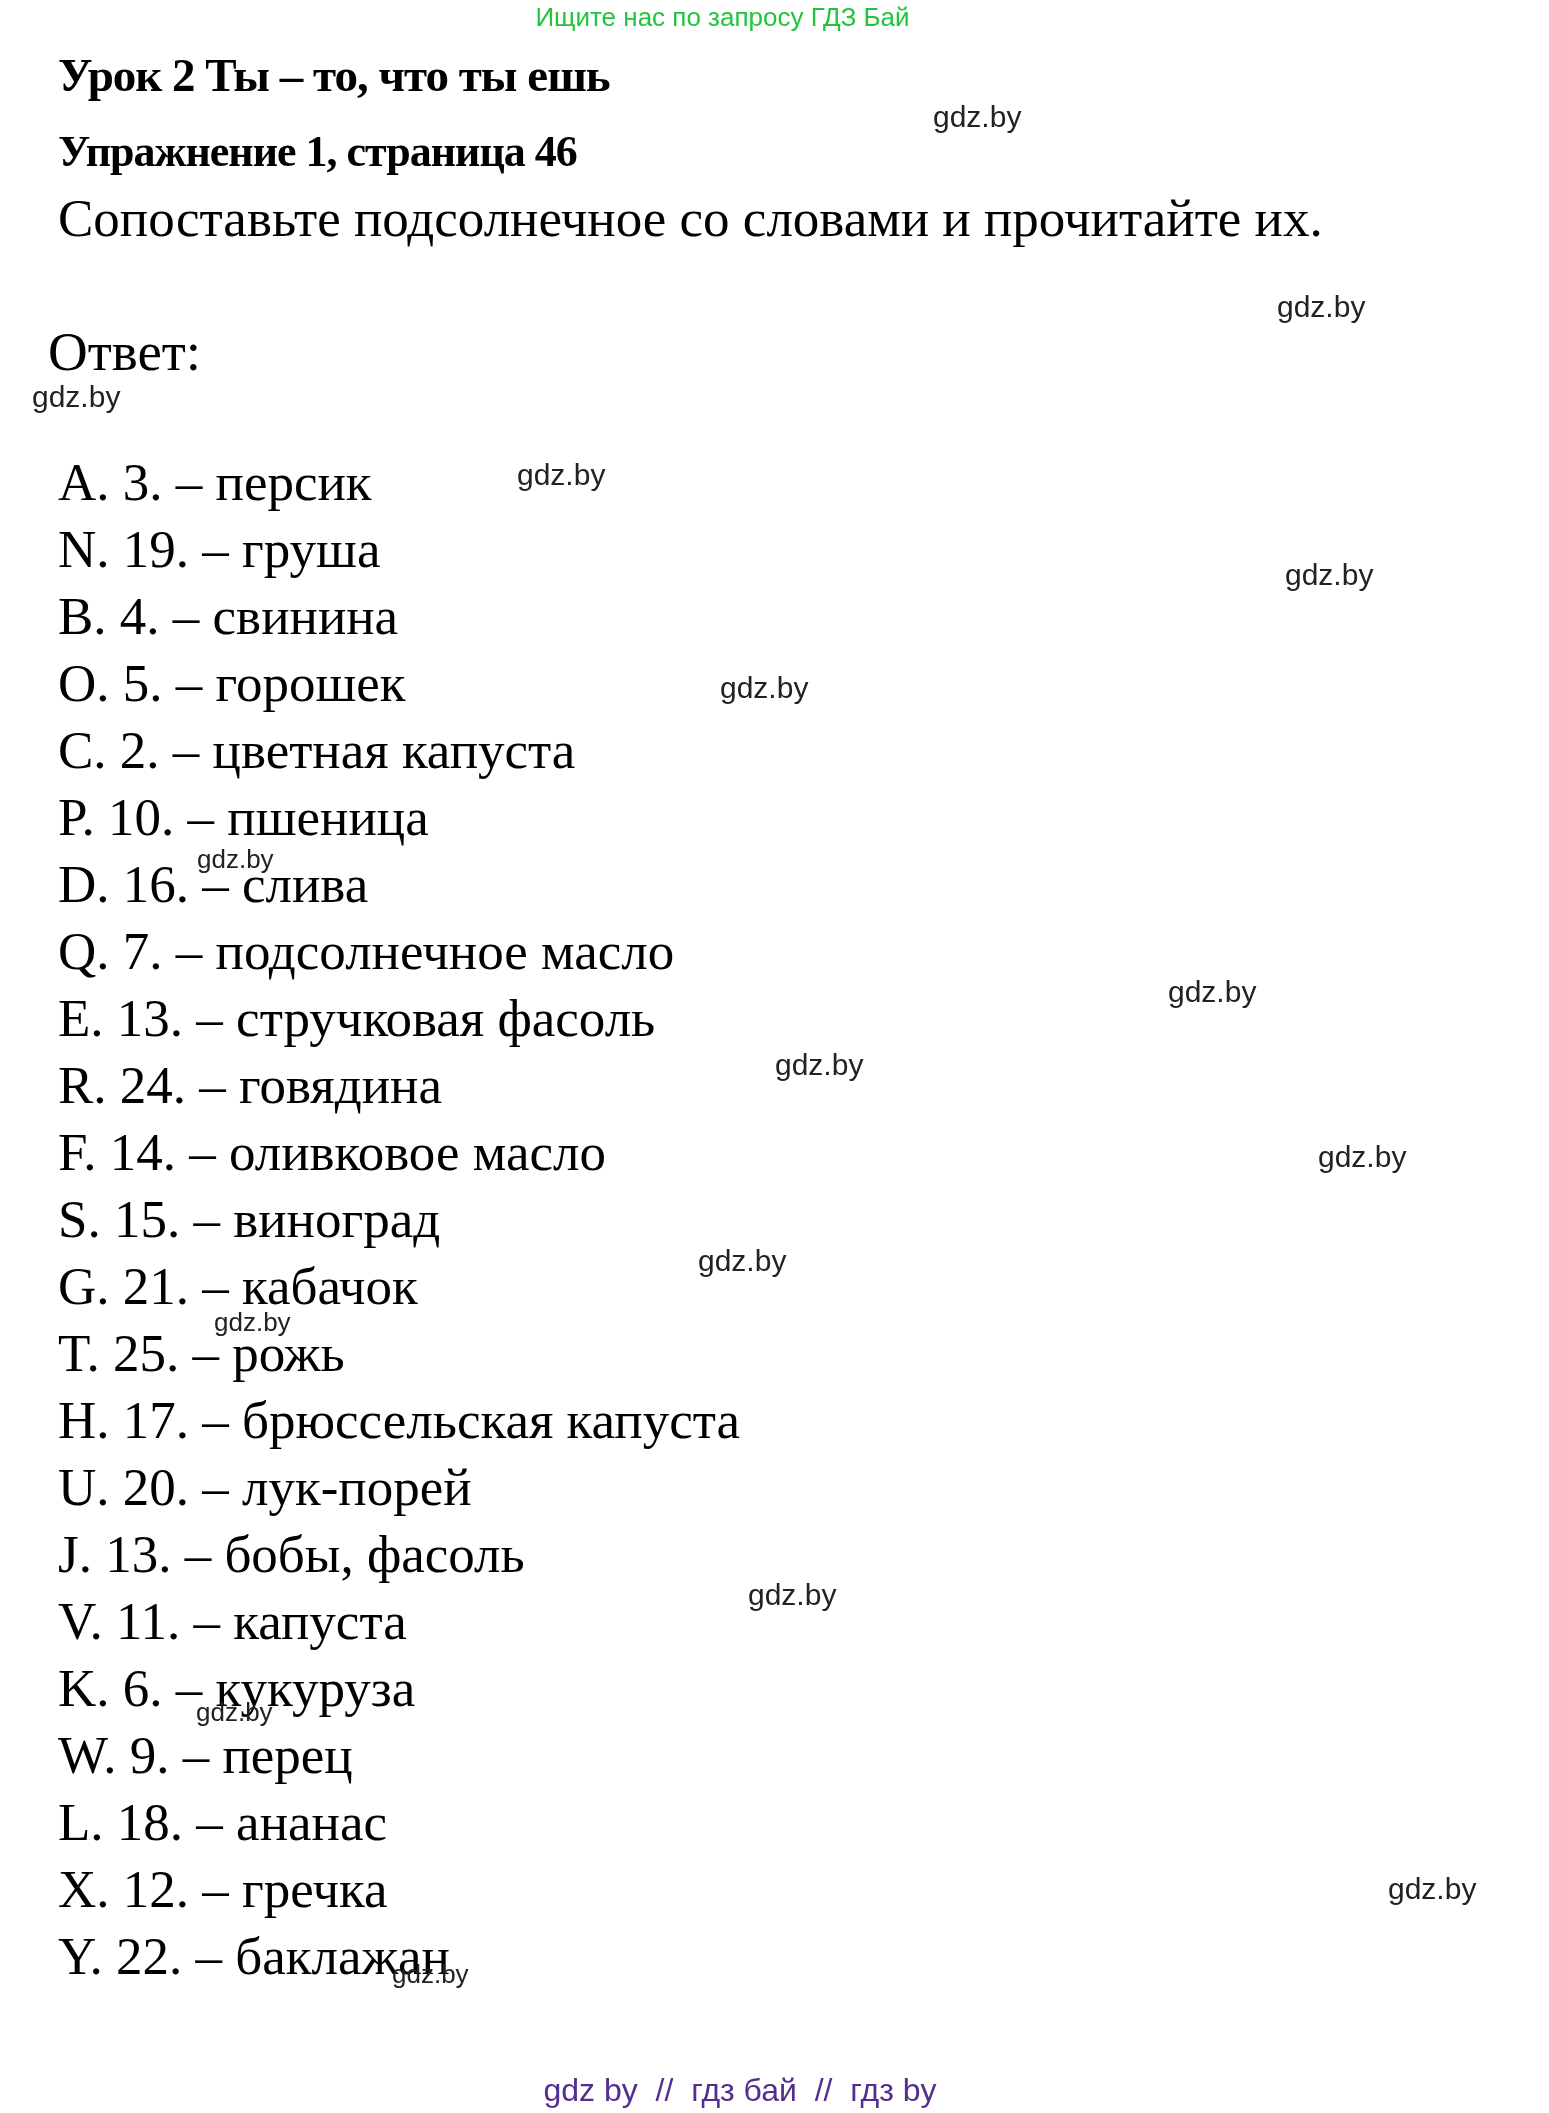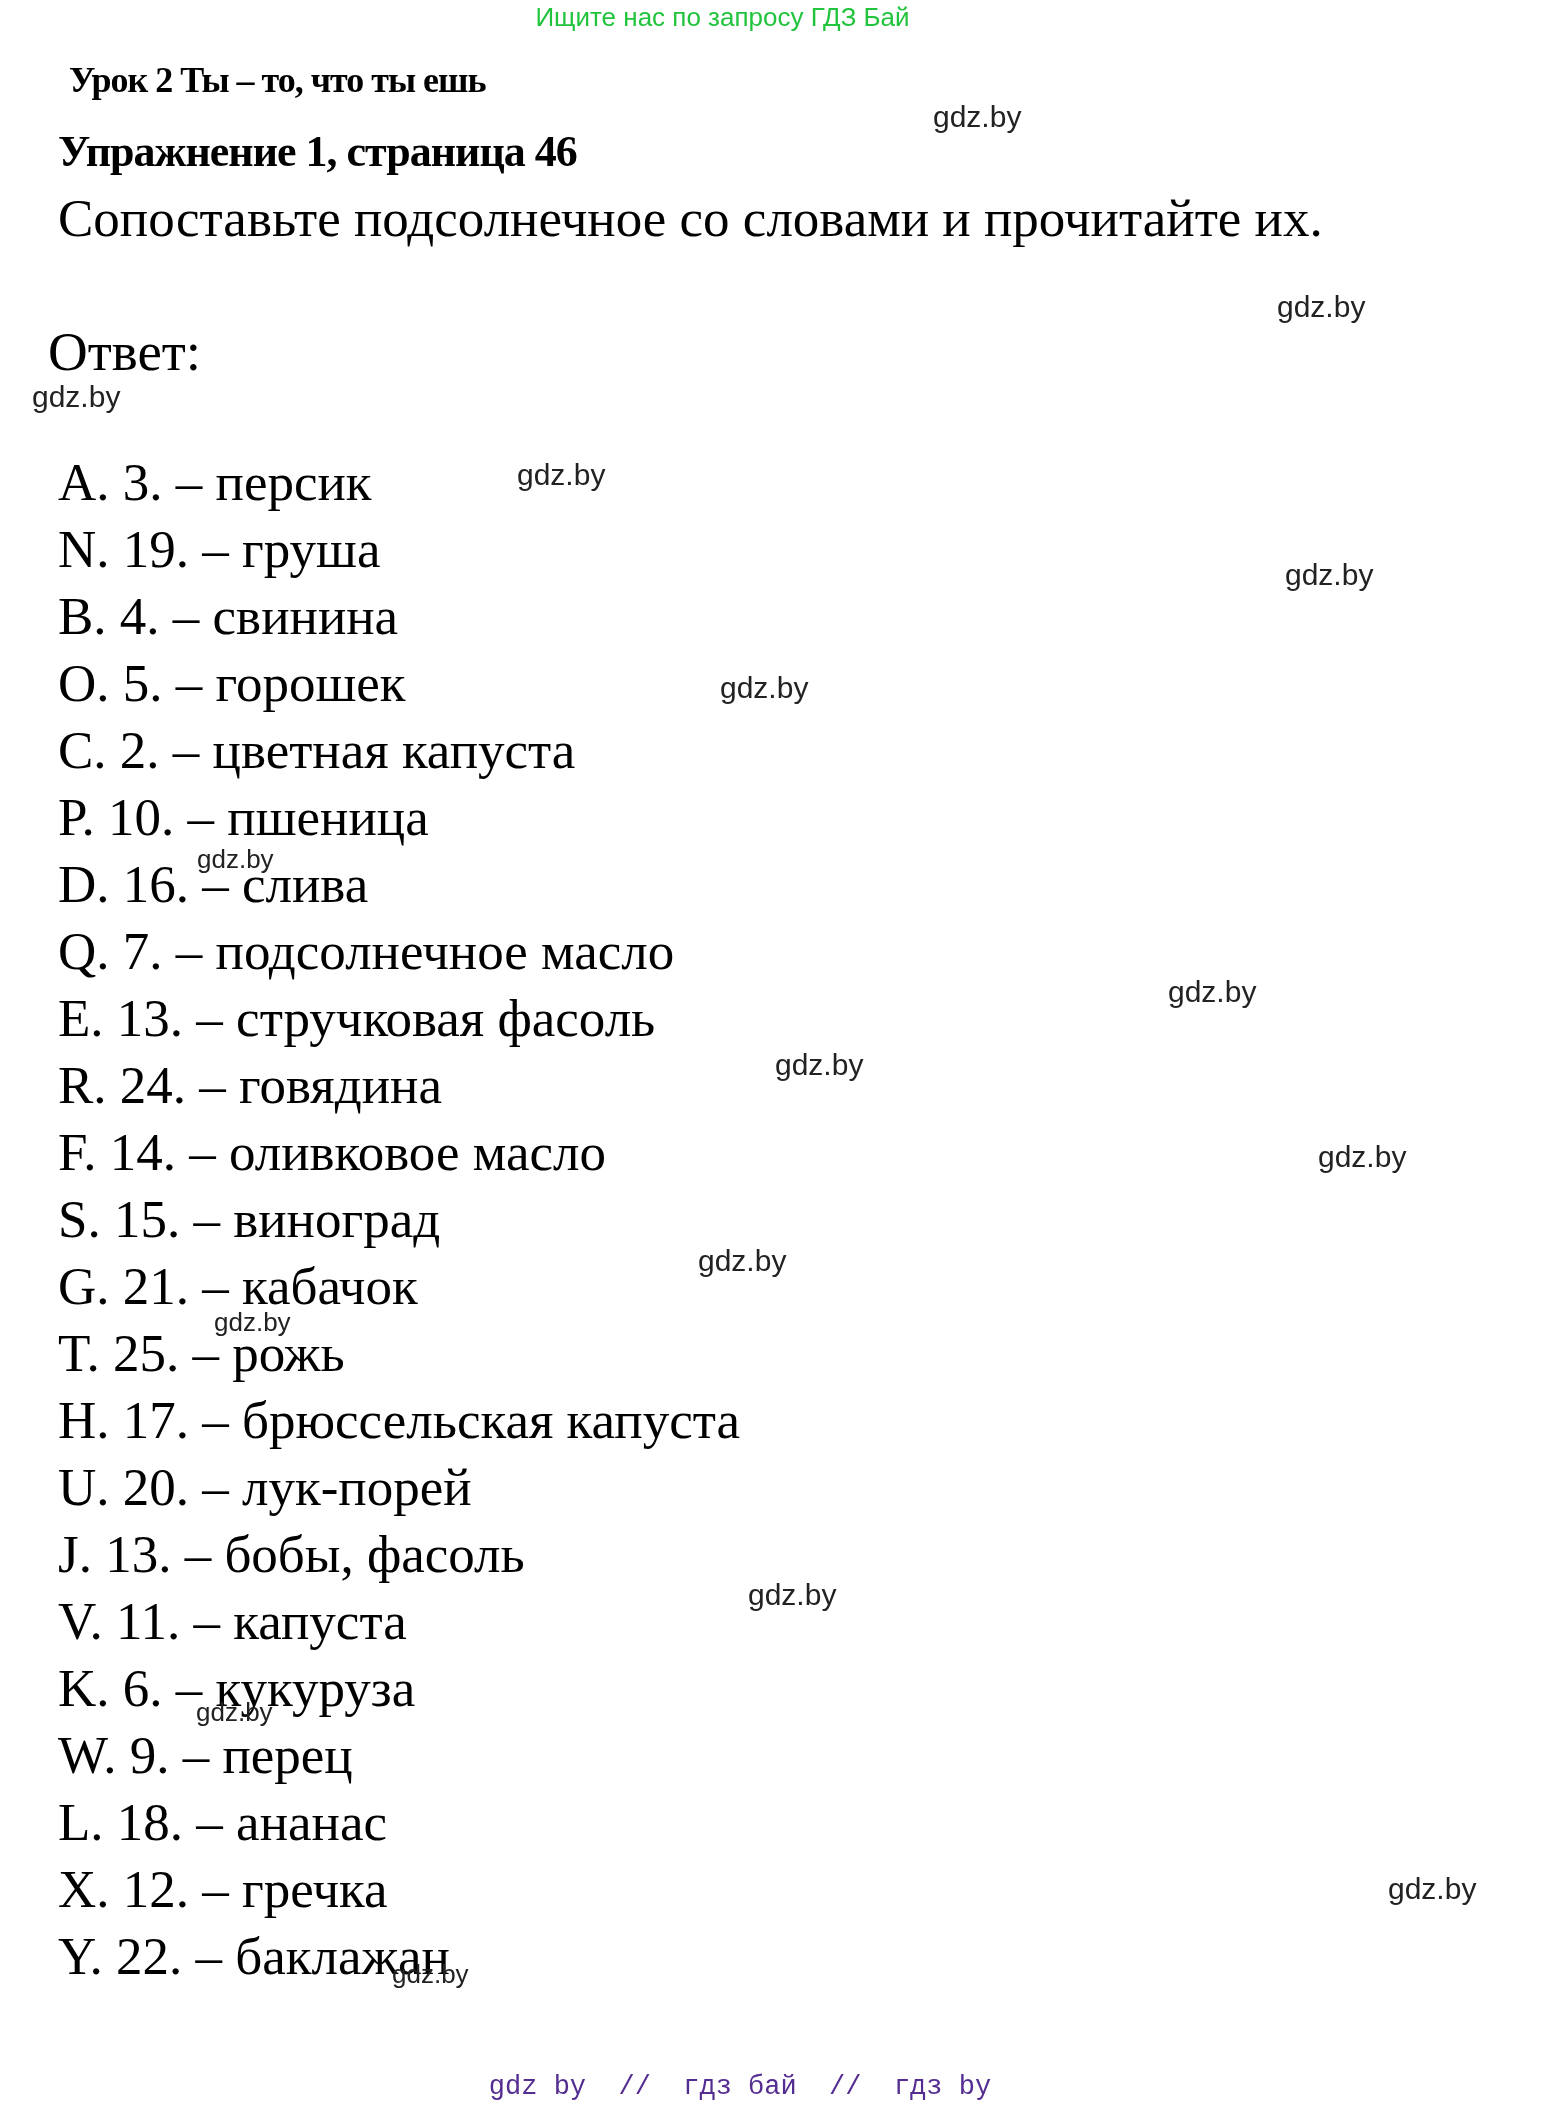--- a/index.html
+++ b/index.html
@@ -21,22 +21,22 @@
     text-align: center;
     font-family: "Liberation Sans", sans-serif;
     font-size: 26px;
     color: var(--banner-green, #22c43d);
     white-space: nowrap;
   }
   .title {
     position: absolute;
     left: 58px;
     top: 48px;
-    margin: 11px;
-    font-size: 36px;
+    margin: 0;
+    font-size: 47px;
     font-weight: bold;
     letter-spacing: -1px;
     white-space: nowrap;
     text-align: center;
   }
   .subtitle {
     position: absolute;
     left: 58px;
     top: 126px;
     margin: 0;
@@ -76,22 +76,22 @@
     color: var(--watermark-gray, #222);
     white-space: nowrap;
     line-height: 1.1;
   }
   .footer {
     position: absolute;
     top: 2072px;
     left: 0;
     width: 1480px;
     text-align: center;
-    font-family: Liberation Mono, monospace;
-    font-size: 27px;
+    font-family: Liberation Sans, sans-serif;
+    font-size: 32px;
     color: var(--footer-purple, #542d91);
     white-space: pre;
   }
 </style>
 </head>
 <body>
 
 <div class="page">
   <div class="banner">Ищите нас по запросу ГДЗ Бай</div>
   <h1 class="title">Урок 2 Ты – то, что ты ешь</h1>

